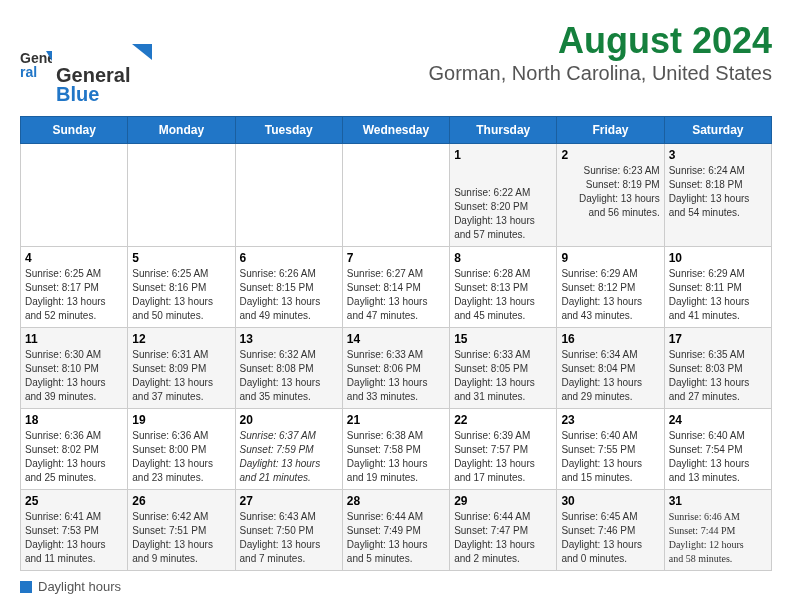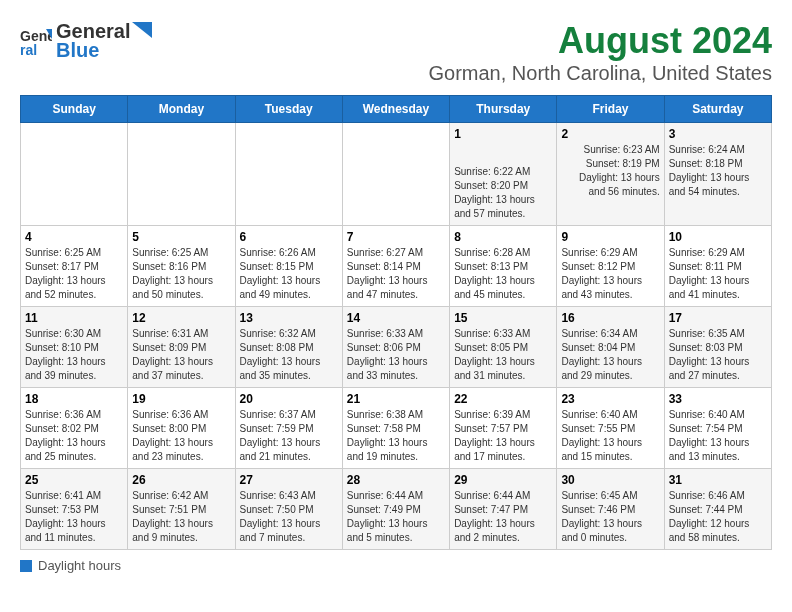--- a/index.html
+++ b/index.html
@@ -99,21 +99,21 @@
 
 <div class="header">
   <div class="logo">
     <svg class="logo-icon" viewBox="0 0 32 32" xmlns="http://www.w3.org/2000/svg">
       <text x="0" y="16" font-size="14" font-weight="bold" fill="#333">Gene</text>
       <text x="0" y="30" font-size="14" font-weight="bold" fill="#2176c7">ral</text>
       <polygon points="26,4 32,4 32,14" fill="#2176c7"></polygon>
     </svg>
     <div>
       <div style="display:flex;align-items:center;">
-        <span style="font-size:20px;font-weight:bold;color:#333;">General</span>
+        <span style="font-size:20px;font-weight:bold;color:#333;margin-top:44px;">General</span>
         <svg width="20" height="20" viewBox="0 0 20 20" style="margin-left:2px;">
           <polygon points="0,0 20,0 20,16" fill="#2176c7"></polygon>
         </svg>
       </div>
       <div style="font-size:20px;font-weight:bold;color:#2176c7;margin-top:-4px;">Blue</div>
     </div>
   </div>
   <div class="title-block">
     <div class="month-title">August 2024</div>
     <div class="location-title">Gorman, North Carolina, United States</div>
@@ -272,21 +272,21 @@
         </td>
         <td>
           <span class="day-num">19</span>
           <div class="day-info" style="white-space: pre-line;">Sunrise: 6:36 AM
 Sunset: 8:00 PM
 Daylight: 13 hours
 and 23 minutes.</div>
         </td>
         <td>
           <span class="day-num">20</span>
-          <div class="day-info" style="white-space: pre-line;">Sunrise: 6:37 AM
+          <div class="day-info" style="white-space: pre-line; font-style: italic;">Sunrise: 6:37 AM
 Sunset: 7:59 PM
 Daylight: 13 hours
 and 21 minutes.</div>
         </td>
         <td>
           <span class="day-num">21</span>
           <div class="day-info" style="white-space: pre-line;">Sunrise: 6:38 AM
 Sunset: 7:58 PM
 Daylight: 13 hours
 and 19 minutes.</div>
@@ -299,21 +299,21 @@
 and 17 minutes.</div>
         </td>
         <td>
           <span class="day-num">23</span>
           <div class="day-info" style="white-space: pre-line;">Sunrise: 6:40 AM
 Sunset: 7:55 PM
 Daylight: 13 hours
 and 15 minutes.</div>
         </td>
         <td>
-          <span class="day-num">33</span>
+          <span class="day-num">24</span>
           <div class="day-info" style="white-space: pre-line;">Sunrise: 6:40 AM
 Sunset: 7:54 PM
 Daylight: 13 hours
 and 13 minutes.</div>
         </td>
       </tr>
       <tr>
         <td>
           <span class="day-num">25</span>
           <div class="day-info" style="white-space: pre-line;">Sunrise: 6:41 AM
@@ -351,21 +351,21 @@
         </td>
         <td>
           <span class="day-num">30</span>
           <div class="day-info" style="white-space: pre-line;">Sunrise: 6:45 AM
 Sunset: 7:46 PM
 Daylight: 13 hours
 and 0 minutes.</div>
         </td>
         <td>
           <span class="day-num">31</span>
-          <div class="day-info" style="white-space: pre-line;">Sunrise: 6:46 AM
+          <div class="day-info" style="white-space: pre-line; font-family: Liberation Serif, serif;">Sunrise: 6:46 AM
 Sunset: 7:44 PM
 Daylight: 12 hours
 and 58 minutes.</div>
         </td>
       </tr>
     </tbody>
 </table>
 
 <div class="footer">
   <span class="footer-dot"></span>

